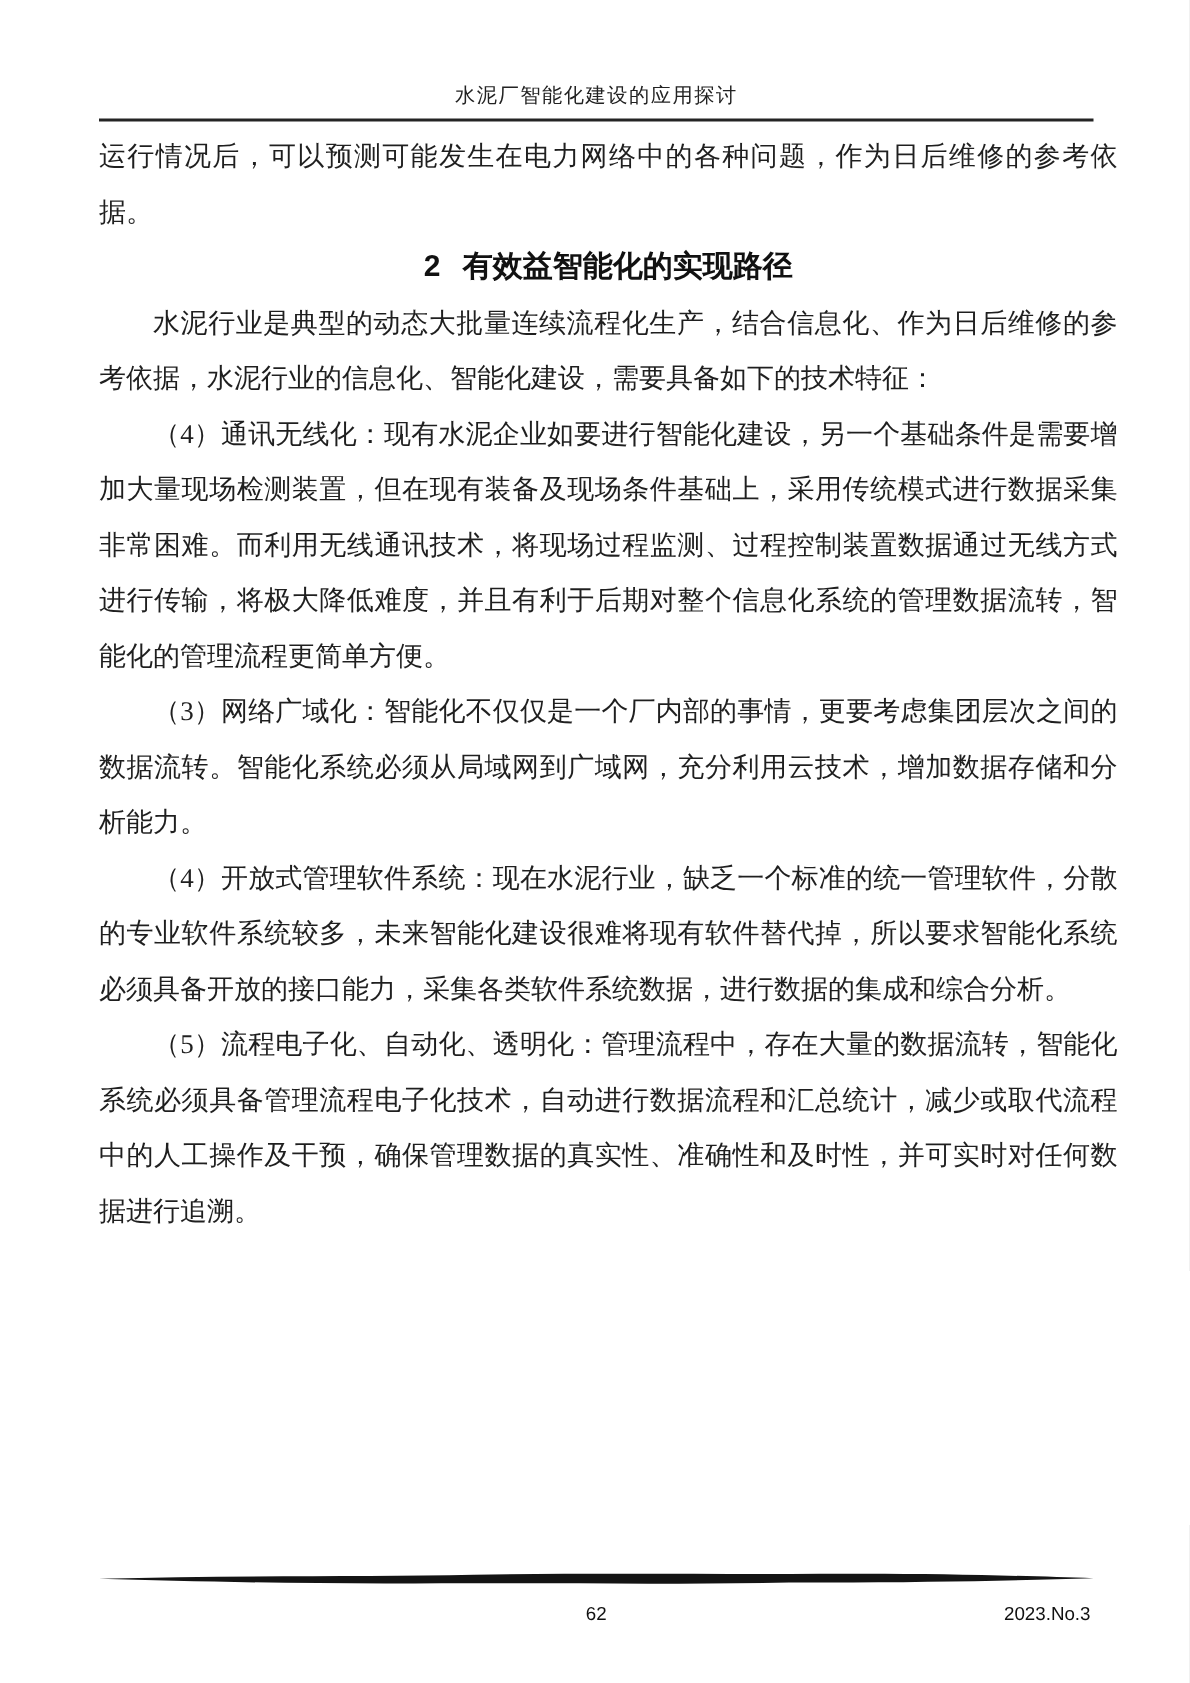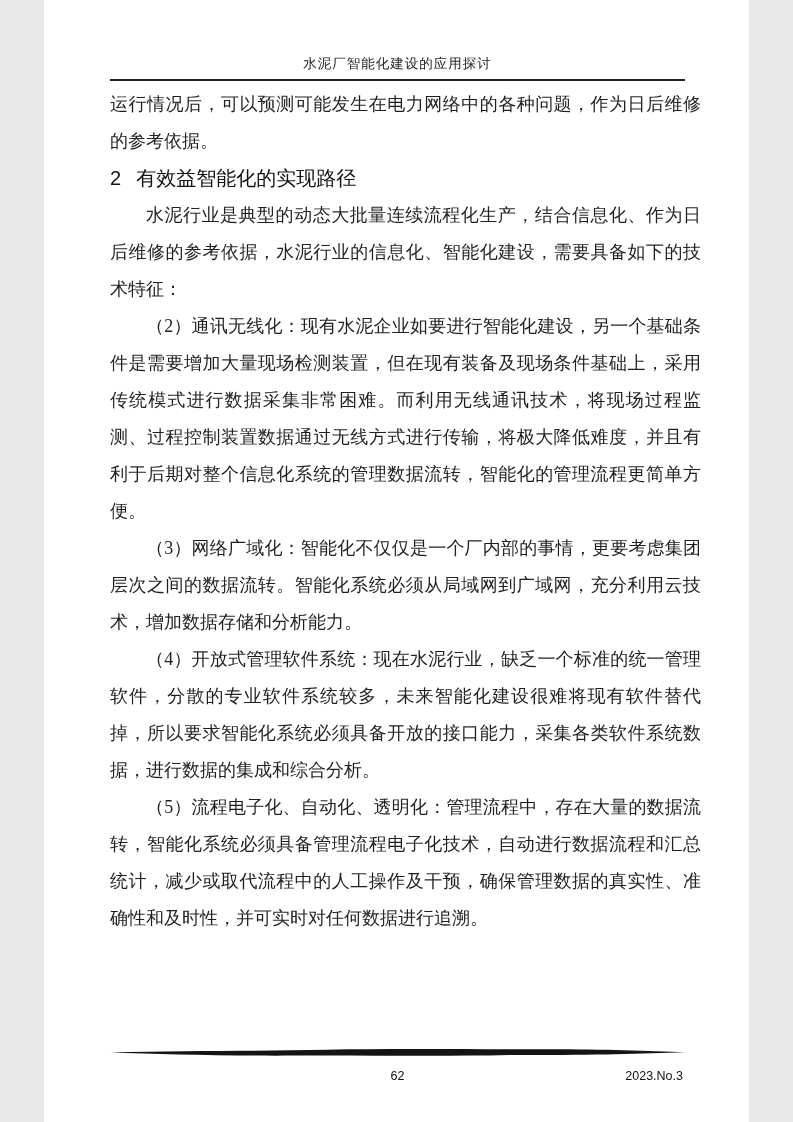--- a/index.html
+++ b/index.html
@@ -1,19 +1,19 @@
 <!DOCTYPE html>
 <html><head>
 <meta charset="utf-8">
 <style>
   * { margin: 0; padding: 0; box-sizing: border-box; }
   html, body { background: #e8e8e8; }
   .page {
     position: relative;
-    width: 705px;
+    width: 793px;
     height: 1122px;
     margin: 0 auto;
     background: #ffffff;
     color: #1f1f1f;
     font-family: "Liberation Serif", "DejaVu Serif", serif;
     overflow: hidden;
   }
   
   .page-header {
     position: absolute;
@@ -39,25 +39,26 @@
   }
   .page-body p {
     font-size: 18px;
     line-height: 37px;
     text-align: justify;
     color: #1f1f1f;
   }
   .page-body p.indent { text-indent: 2em; }
   .section-heading {
     font-family: "Liberation Sans", "DejaVu Sans", sans-serif;
-    font-weight: normal;
+    font-weight: bold;
     font-size: 20px;
     line-height: 37px;
     color: #111;
     white-space: nowrap;
+    text-align: center;
   }
   .section-heading .sec-num { margin-right: 15px; }
   
   .page-footer {
     position: absolute;
     top: 1048px; left: 66px; right: 64px;
   }
   .footer-rule { display: block; width: 100%; height: 9px; }
   .footer-row {
     position: relative;
@@ -84,21 +85,21 @@
   </header>
 
   <main class="page-body">
     <p>运行情况后，可以预测可能发生在电力网络中的各种问题，作为日后维修的参考依据。</p>
 
     <h2 class="section-heading">
       <span class="sec-num">2</span><span>有效益智能化的实现路径</span>
     </h2>
 
     <p class="indent">水泥行业是典型的动态大批量连续流程化生产，结合信息化、作为日后维修的参考依据，水泥行业的信息化、智能化建设，需要具备如下的技术特征：</p>
-    <p class="indent">（2）通讯无线化：现有水泥企业如要进行智能化建设，另一个基础条件是需要增加大量现场检测装置，但在现有装备及现场条件基础上，采用传统模式进行数据采集非常困难。而利用无线通讯技术，将现场过程监测、过程控制装置数据通过无线方式进行传输，将极大降低难度，并且有利于后期对整个信息化系统的管理数据流转，智能化的管理流程更简单方便。</p>
+    <p class="indent">（4）通讯无线化：现有水泥企业如要进行智能化建设，另一个基础条件是需要增加大量现场检测装置，但在现有装备及现场条件基础上，采用传统模式进行数据采集非常困难。而利用无线通讯技术，将现场过程监测、过程控制装置数据通过无线方式进行传输，将极大降低难度，并且有利于后期对整个信息化系统的管理数据流转，智能化的管理流程更简单方便。</p>
     <p class="indent">（3）网络广域化：智能化不仅仅是一个厂内部的事情，更要考虑集团层次之间的数据流转。智能化系统必须从局域网到广域网，充分利用云技术，增加数据存储和分析能力。</p>
     <p class="indent">（4）开放式管理软件系统：现在水泥行业，缺乏一个标准的统一管理软件，分散的专业软件系统较多，未来智能化建设很难将现有软件替代掉，所以要求智能化系统必须具备开放的接口能力，采集各类软件系统数据，进行数据的集成和综合分析。</p>
     <p class="indent">（5）流程电子化、自动化、透明化：管理流程中，存在大量的数据流转，智能化系统必须具备管理流程电子化技术，自动进行数据流程和汇总统计，减少或取代流程中的人工操作及干预，确保管理数据的真实性、准确性和及时性，并可实时对任何数据进行追溯。</p>
   </main>
 
   <footer class="page-footer">
     <svg class="footer-rule" viewBox="0 0 663 9" preserveAspectRatio="none" aria-hidden="true">
       <path d="M0,4.5 C90,2.2 180,3.2 250,1.8 C330,0.4 420,1.6 500,1.2 C560,1.0 620,2.6 663,4.2
                C610,5.8 540,7.4 460,7.0 C380,8.6 300,7.2 210,7.6 C130,7.9 60,6.2 0,4.5 Z" fill="#141414"></path>
     </svg>

